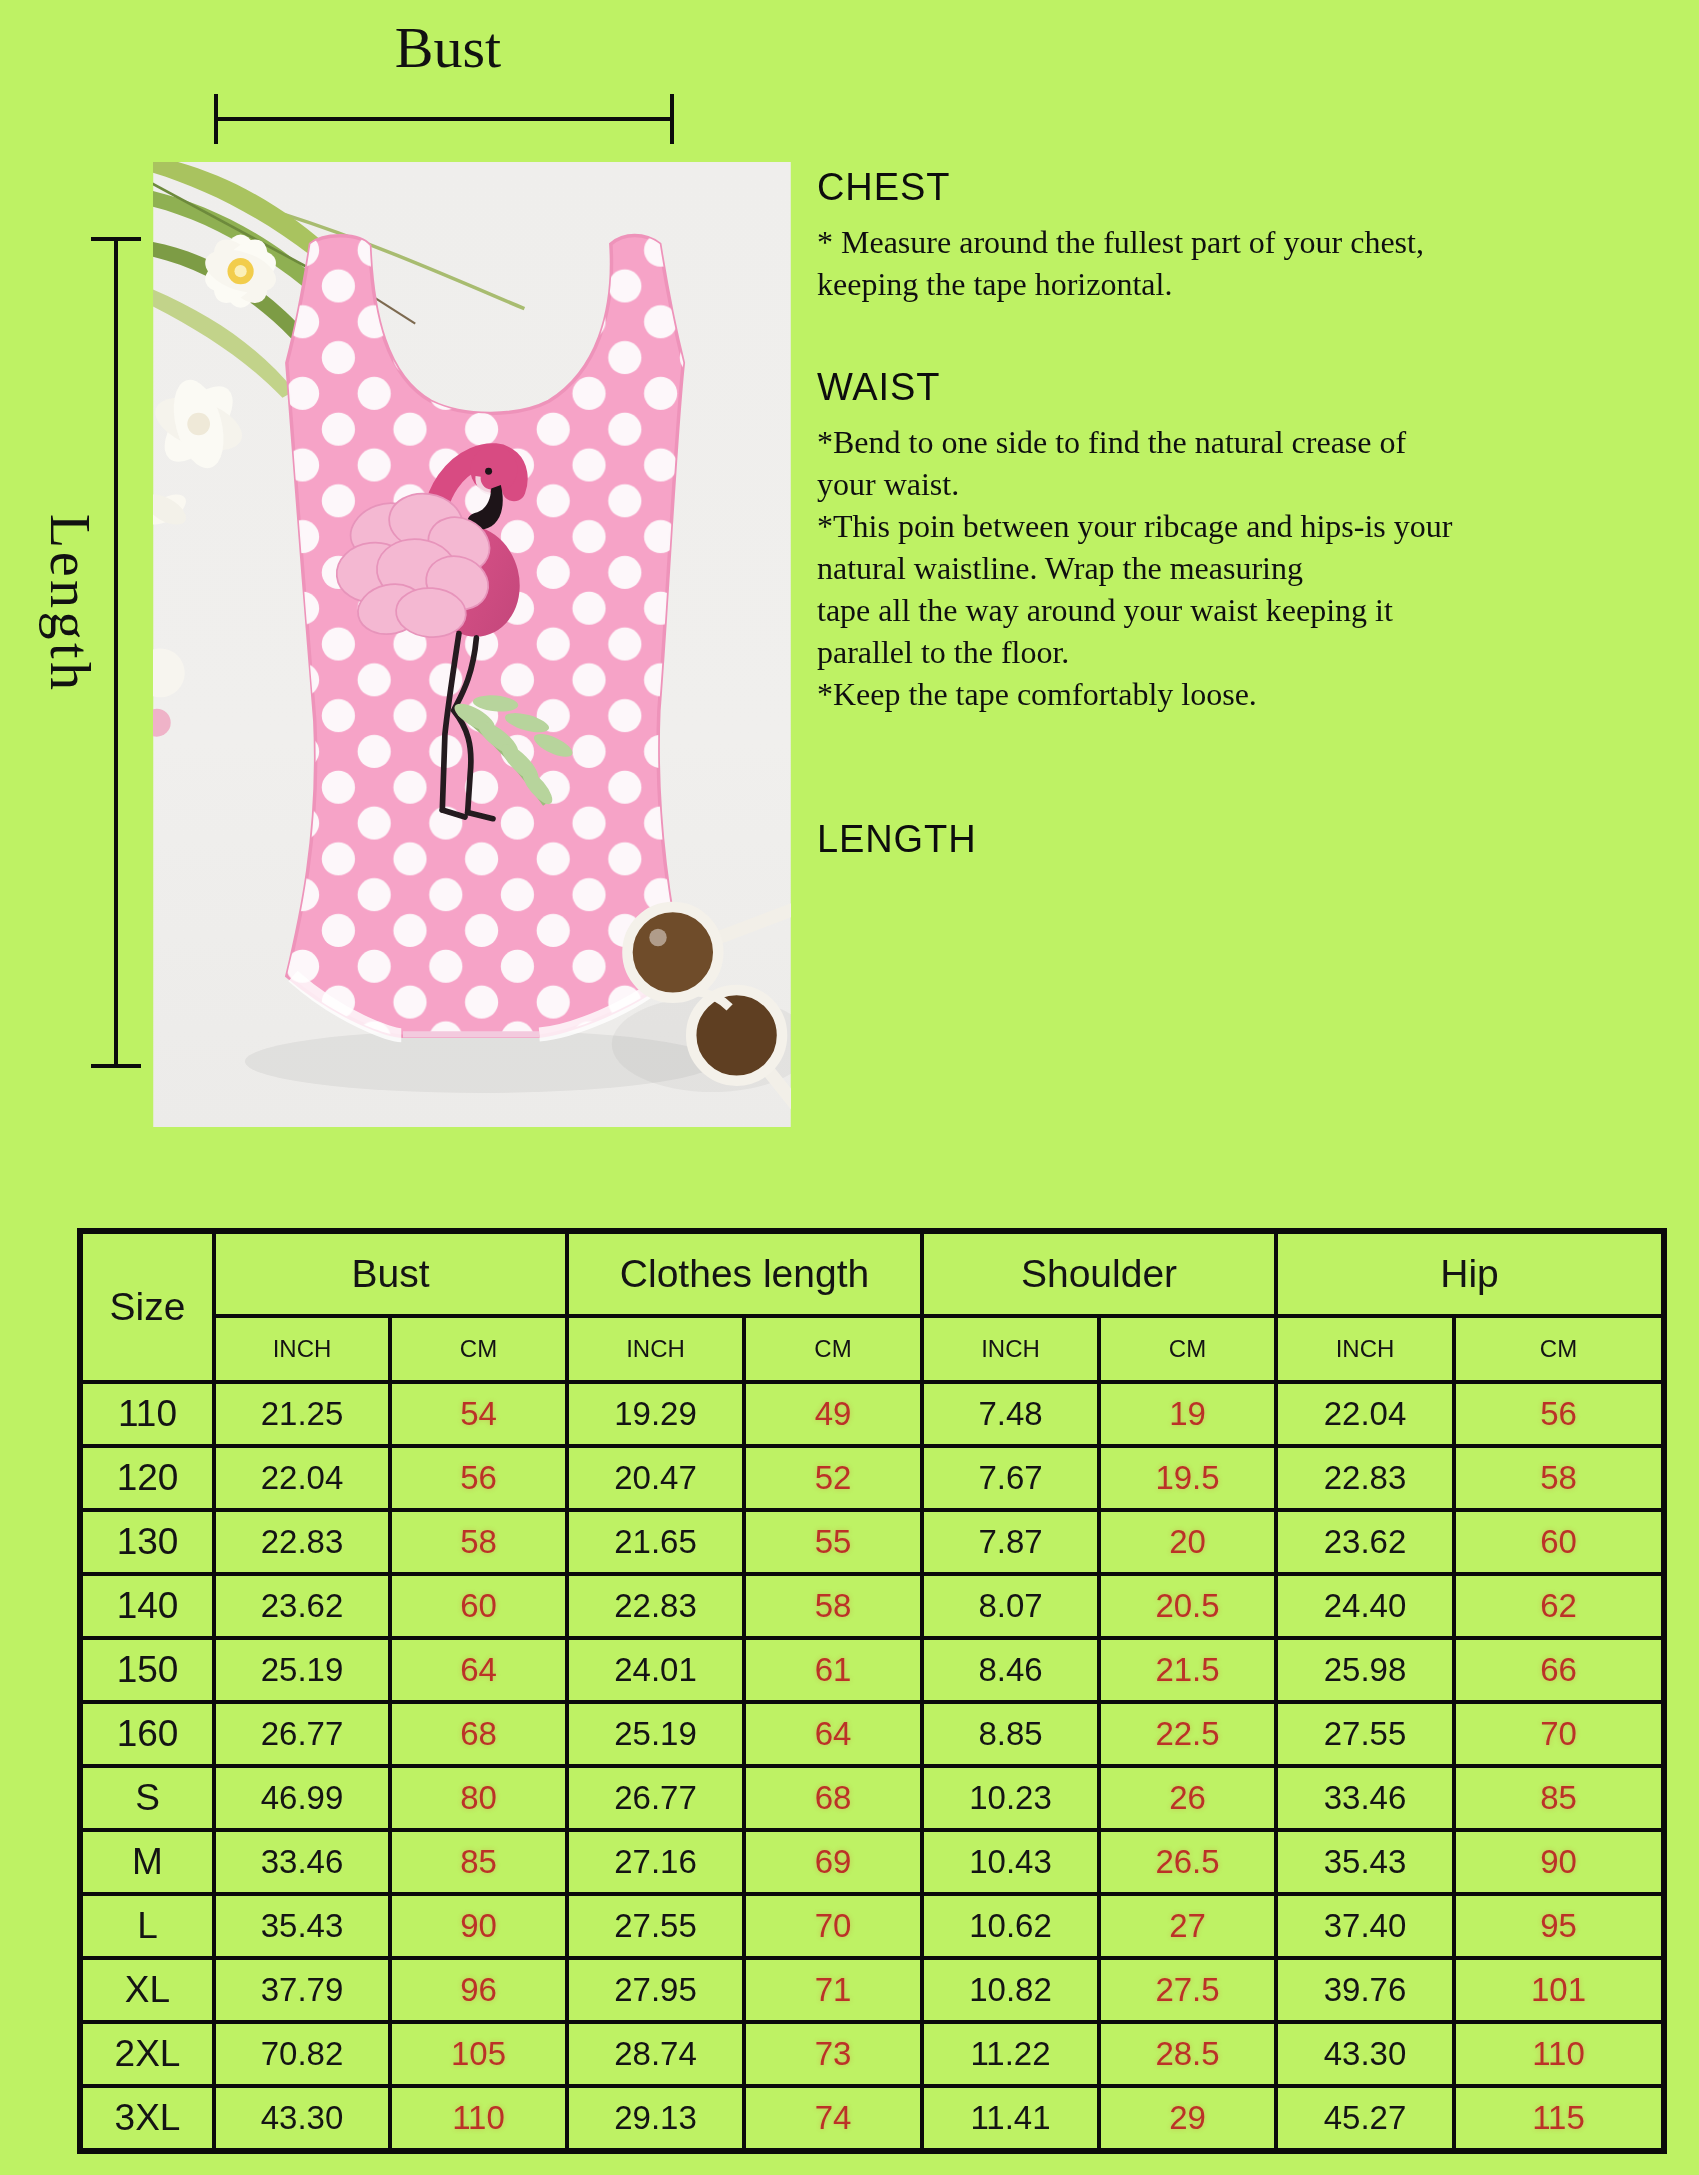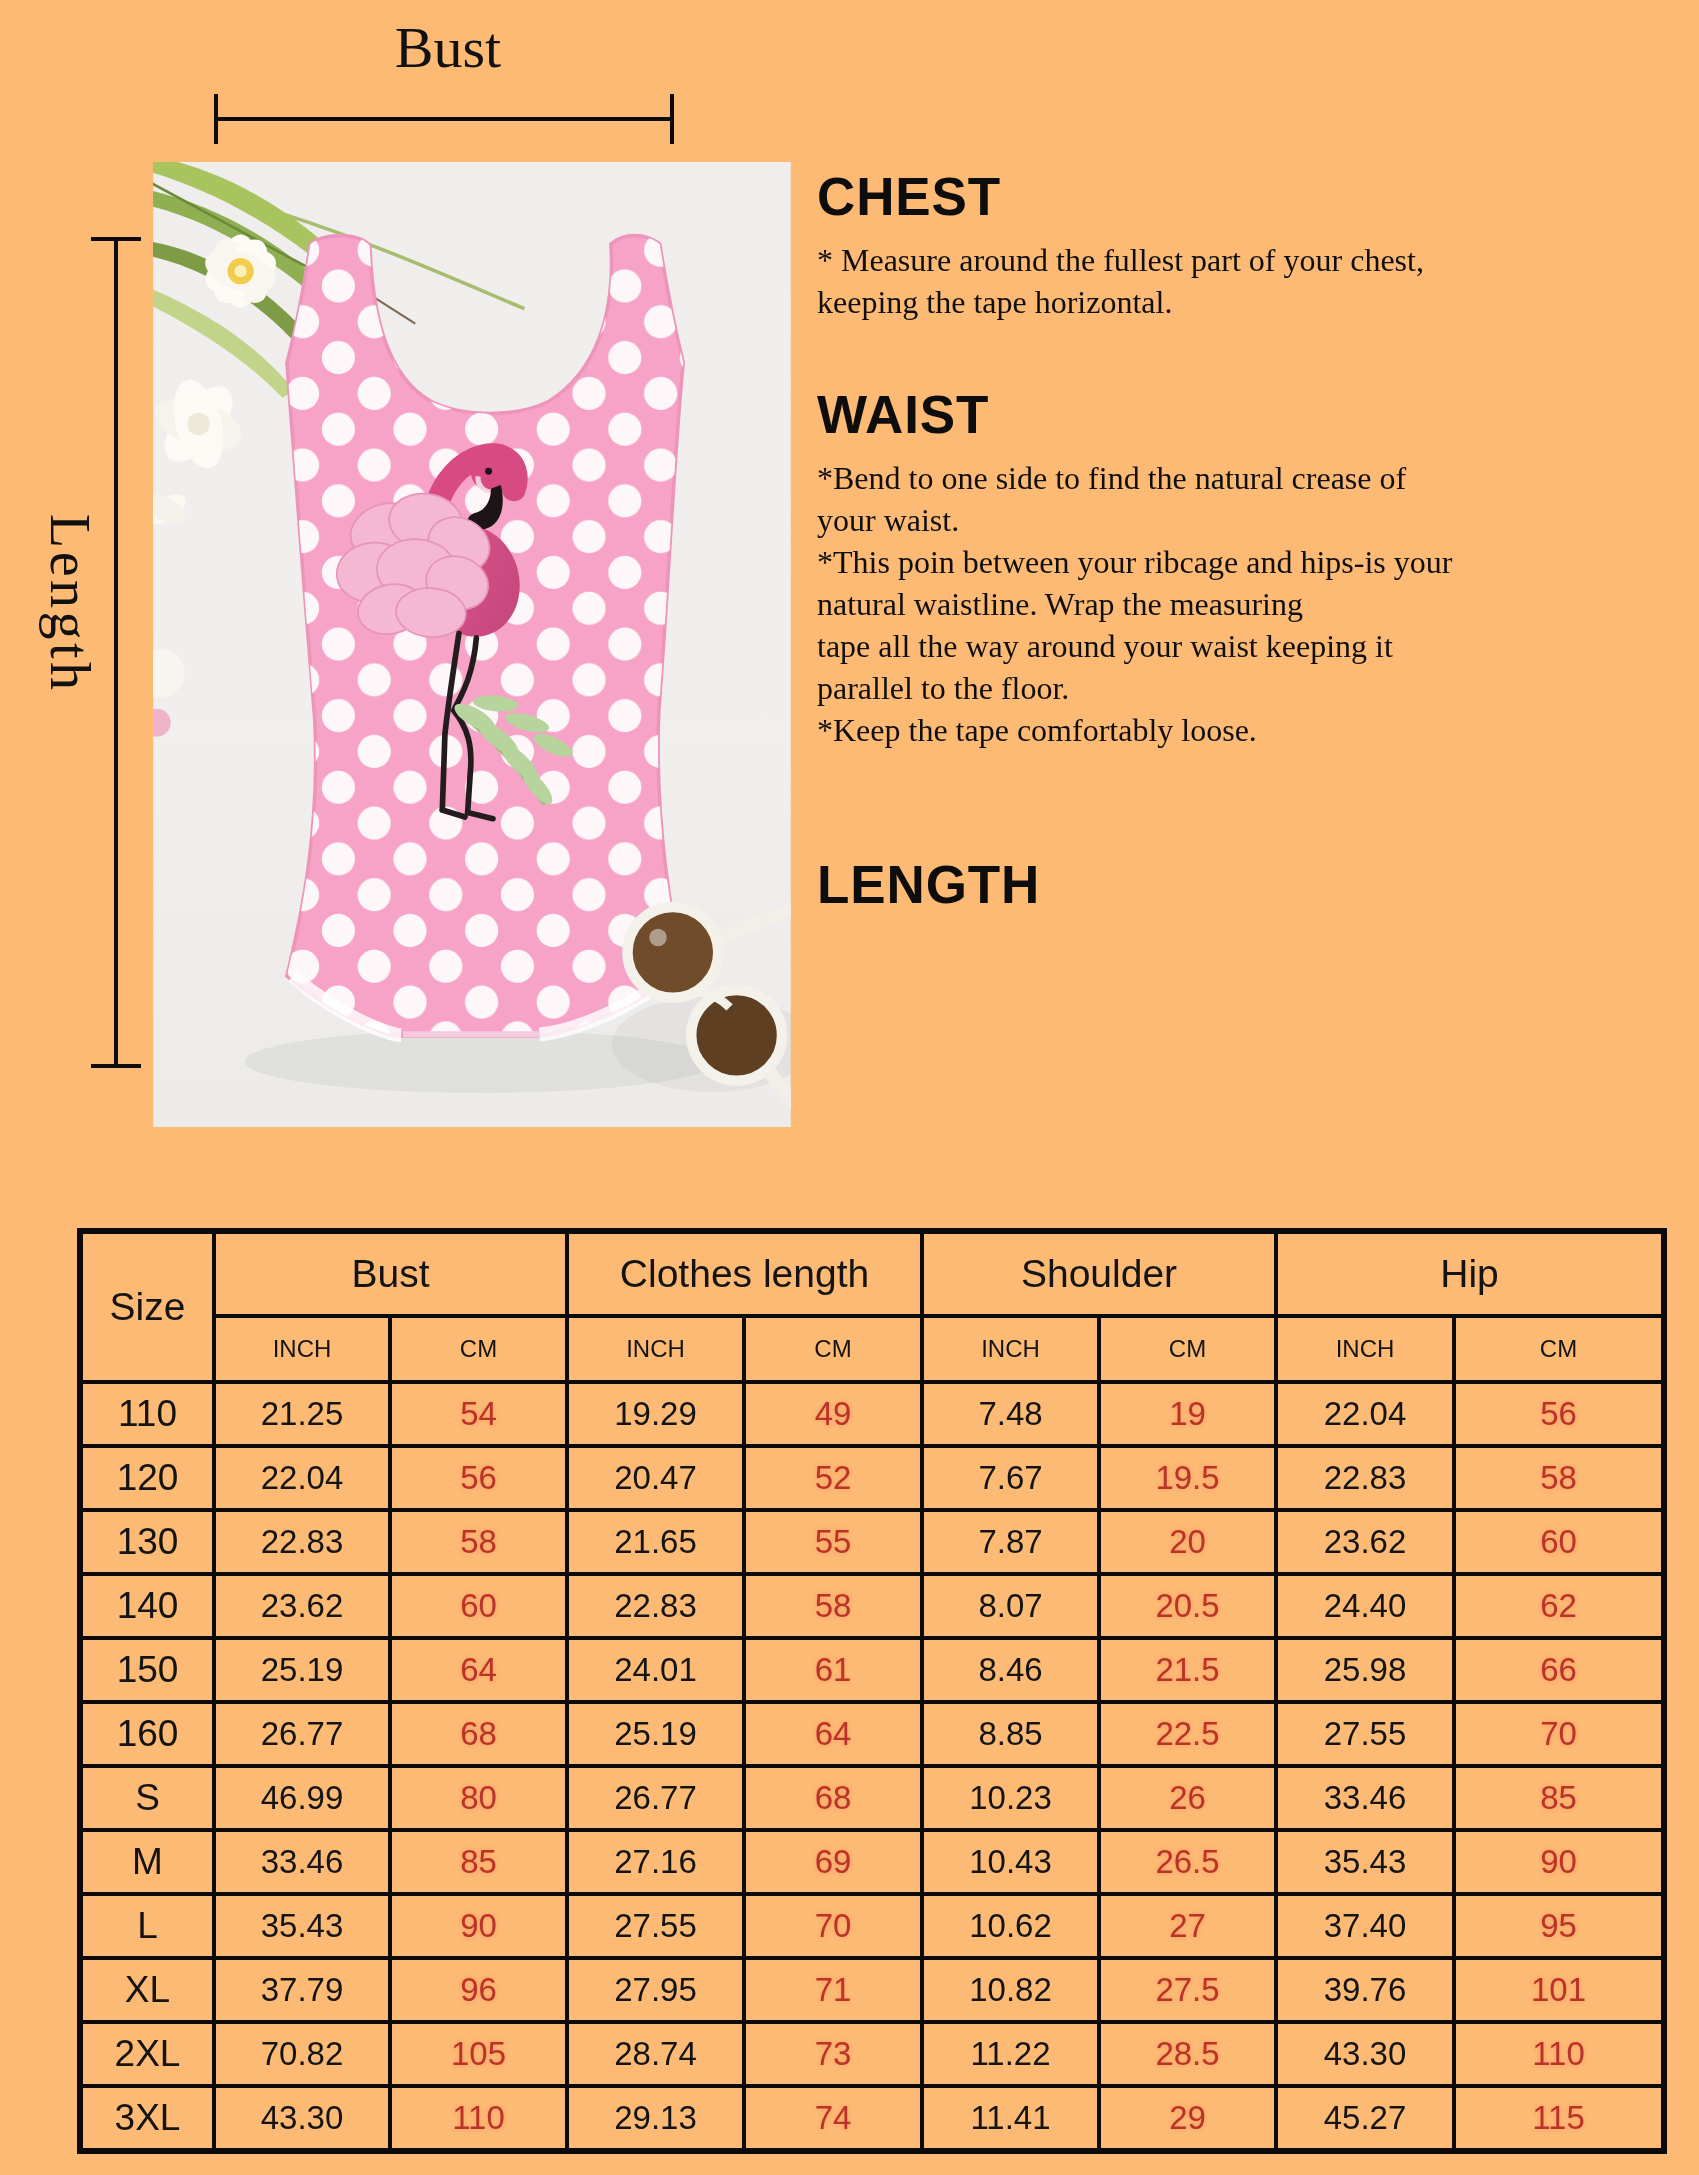--- a/index.html
+++ b/index.html
@@ -1,16 +1,16 @@
 <!DOCTYPE html>
 <html style="--cm-color: #bb3227; --suit-pink: #f6a3c7; --suit-trim: #ee93ba; --flamingo-pink: #d84b82; --ruffle-pink: #f4b8d2; --sprig-green: #b7d49c; --lens-brown: #6f4c2a;font-size:14px"><head>
 <meta charset="utf-8">
 <style>
   html,body{margin:0;padding:0;background:#ffffff;}
-  .page{position:relative;width:1700px;height:2176px;background:#fdba74;overflow:hidden;
+  .page{position:relative;width:1700px;height:2176px;background:#bef264;overflow:hidden;
         font-family:"Liberation Sans",sans-serif;color:#101010;}
 
   
   .bust-label{position:absolute;left:317px;top:14px;width:262px;text-align:center;
               font-family:"Liberation Serif","DejaVu Serif",serif;font-size:58px;color:#111;}
   .bust-line{position:absolute;left:214px;top:117px;width:460px;height:4.4px;background:#0c0c0c;}
   .bust-line .tick{position:absolute;top:-23px;width:4.4px;height:50px;background:#0c0c0c;}
   .bust-line .tick.left{left:0;}
   .bust-line .tick.right{right:0;}
 
@@ -18,21 +18,21 @@
                 font-size:56px;color:#111;writing-mode:vertical-rl;letter-spacing:3.5px;}
   .length-line{position:absolute;left:114px;top:237px;width:4.4px;height:831px;background:#0c0c0c;}
   .length-line .tick{position:absolute;left:-23px;width:50px;height:4.4px;background:#0c0c0c;}
   .length-line .tick.top{top:0;}
   .length-line .tick.bottom{bottom:0;}
 
   .photo{position:absolute;left:153px;top:162px;width:638px;height:965px;}
 
   
   .instructions{position:absolute;left:817px;top:166px;width:790px;}
-  .instruction h2{margin:0 0 12.2px 0;font-size:53px;font-weight:700;color:#0d0d0d;letter-spacing:0.9px;}
+  .instruction h2{margin:0 0 12.2px 0;font-size:38px;font-weight:400;color:#0d0d0d;letter-spacing:0.9px;}
   .instruction p{margin:0;font-size:32px;line-height:42px;color:#0f0f0f;white-space:pre-line;font-family:Liberation Serif, serif;}
   .instruction{margin-bottom:61px;}
   .instruction:nth-child(2){margin-bottom:103px;}
 
   
   .size-table{position:absolute;left:77px;top:1214px;width:1585px;border-collapse:collapse;
               table-layout:fixed;border:6.1px solid #0b0b0b;margin-top:14px;}
   .size-table th,.size-table td{border:4.4px solid #0b0b0b;text-align:center;vertical-align:middle;
               padding:0;font-weight:400;color:#141414;overflow:hidden;}
   .size-table tr.group-row th{height:80px;font-size:39px;}

